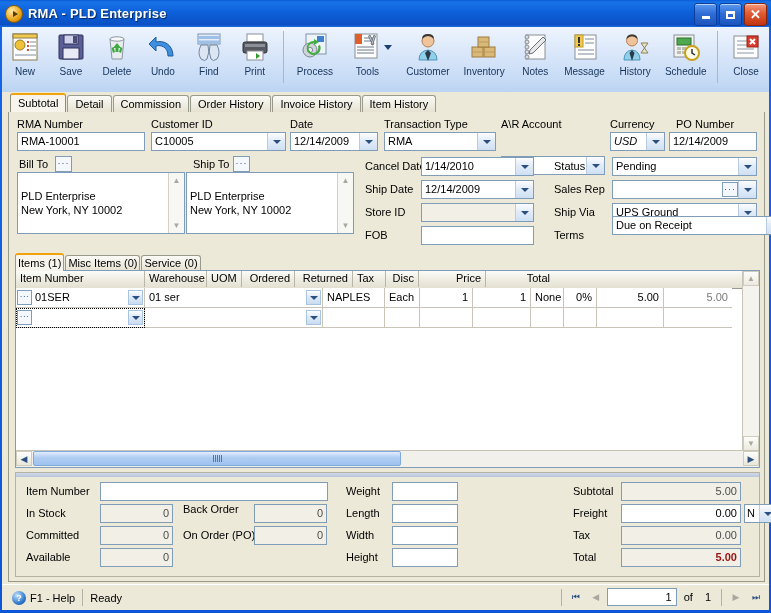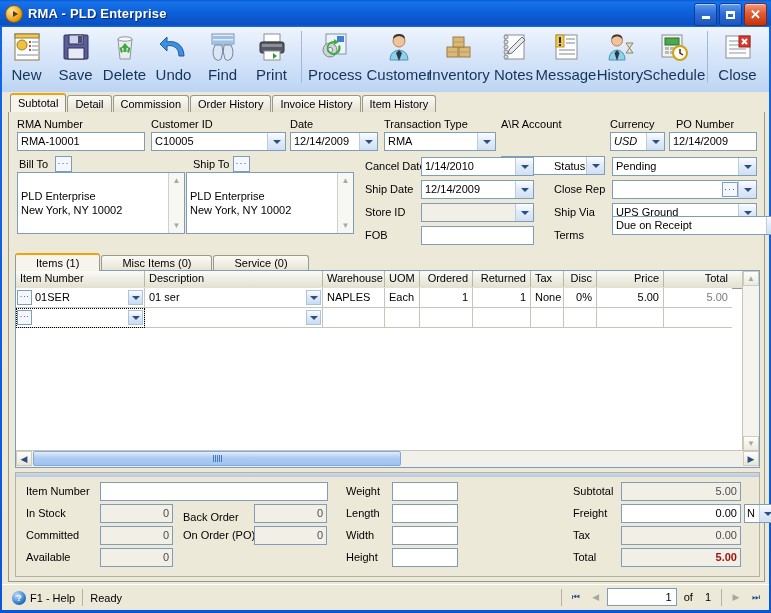--- a/index.html
+++ b/index.html
@@ -58,21 +58,21 @@
     background:linear-gradient(to bottom,#eef4fd 0%,#dfeafb 30%,#c9ddf6 75%,#bcd4f2 100%);
     border-bottom:1px solid #6f9fd8;
     display:flex;align-items:flex-start;
   }
   .tool{
     width:49px;height:63px;display:flex;flex-direction:column;align-items:center;
     justify-content:flex-start;padding-top:4px;box-sizing:border-box;cursor:default;
   }
   .tool.wide{width:56px;}
   .tool .ico{width:32px;height:32px;position:relative;}
-  .tool .lbl{margin-top:3px;font-size:15px;color:#16335c;white-space:nowrap;}
+  .tool .lbl{margin-top:3px;font-size:10px;color:#16335c;white-space:nowrap;}
   .tsep{width:1px;height:52px;margin:4px 5px 0 5px;background:#9fb9dd;}
   .tool .drop{position:absolute;right:-9px;top:14px;width:0;height:0;
     border-left:4px solid transparent;border-right:4px solid transparent;border-top:5px solid #1b3f70;}
 
   
   .panel{
     position:absolute;left:2px;top:92px;width:767px;height:492px;
     background:#ece9d8;
   }
   
@@ -136,21 +136,21 @@
   .memo .vsb .up,.memo .vsb .dn{
     position:absolute;left:0;width:15px;height:15px;display:flex;
     align-items:center;justify-content:center;color:#a9a9a0;font-size:8px;
   }
   .memo .vsb .up{top:0;}
   .memo .vsb .dn{bottom:0;}
 
   
   .subtabs{position:absolute;left:6px;top:142px;height:17px;display:flex;align-items:flex-end;}
   .subtab{
-    height:16px;line-height:15px;padding:0 20px;box-sizing:border-box;
+    height:16px;line-height:15px;padding:0 2px;box-sizing:border-box;
     border:1px solid #9a9a8c;border-bottom:none;border-radius:3px 3px 0 0;
     background:linear-gradient(to bottom,#fbfaf6,#e6e2d2);font-size:11px;margin-right:1px;text-align:right;
   }
   .subtab.active{
     height:18px;line-height:16px;background:#f6f4ec;border-top:2px solid #f0a30a;
     position:relative;z-index:3;
   }
 
   
   .grid{
@@ -386,20 +386,39 @@
           <rect x="7" y="3" width="20" height="20" fill="#eef3f8" stroke="#7f93a8"></rect>
           <rect x="18" y="5" width="7" height="6" fill="#3f7fd0"></rect>
           <circle cx="11" cy="19" r="7" fill="#cfd4d9" stroke="#7c8590"></circle>
           <circle cx="11" cy="19" r="2.6" fill="#eef3f8" stroke="#7c8590"></circle>
           <path d="M21 14 a7 7 0 1 1 -6 -4 l0 -2 l5 3 -5 3 0 -2 a5 5 0 1 0 4 3z" fill="#3fae3f"></path>
         </svg>
       </div>
       <div class="lbl">Process</div>
     </div>
 
+    <div class="tool wide">
+      <div class="ico">
+        <svg width="32" height="32" viewBox="0 0 32 32">
+          <rect x="4" y="3" width="22" height="24" fill="#fdfdfd" stroke="#8a8f96"></rect>
+          <rect x="4" y="3" width="7" height="10" fill="#e0602c"></rect>
+          <g stroke="#6f7b88">
+              <line x1="13" y1="7" x2="23" y2="7"></line>
+              <line x1="13" y1="10" x2="23" y2="10"></line>
+              <line x1="6" y1="16" x2="23" y2="16"></line>
+              <line x1="6" y1="19" x2="23" y2="19"></line>
+              <line x1="6" y1="22" x2="23" y2="22"></line>
+            </g>
+          <path d="M19 4 l4 9 -1.5 1 -4 -9z" fill="#c9ced4" stroke="#6f7b88"></path>
+          <path d="M23 4 l-3 9 1.5 1 3 -9z" fill="#c9ced4" stroke="#6f7b88"></path>
+        </svg>
+        <div class="drop"></div>
+      </div>
+      <div class="lbl">Tools</div>
+    </div>
 
     <div class="tool wide" style="width:60px;margin-left:6px;">
       <div class="ico">
         <svg width="32" height="32" viewBox="0 0 32 32">
           <path d="M16 4 a6 6 0 0 1 6 6 a6 6 0 0 1 -12 0 a6 6 0 0 1 6 -6z" fill="#f0c49a" stroke="#b08055"></path>
           <path d="M10 8 q6 -6 12 0 q0 -5 -6 -5 q-6 0 -6 5z" fill="#3b3630"></path>
           <path d="M7 29 q0 -9 9 -10 q9 1 9 10z" fill="#8fd0ea" stroke="#4f97b8"></path>
           <path d="M16 19 l3 3 -3 8 -3 -8z" fill="#2d3a4a"></path>
         </svg>
       </div>
@@ -603,21 +622,21 @@
 
       <div class="lab" style="left:356px;top:117px;">FOB</div>
       <div class="fld" style="left:412px;top:114px;width:113px;"></div>
 
       <div class="lab" style="left:545px;top:48px;">Status</div>
       <div class="combo" style="left:603px;top:45px;width:145px;">
         <div class="cv">Pending</div>
         <div class="arrow"></div>
       </div>
 
-      <div class="lab" style="left:545px;top:71px;">Close Rep</div>
+      <div class="lab" style="left:545px;top:71px;">Sales Rep</div>
       <div class="combo" style="left:603px;top:68px;width:145px;">
         <div class="cv"></div>
         <div class="ellbtn" style="left:109px;top:1px;width:16px;height:15px;">···</div>
         <div class="arrow"></div>
       </div>
 
       <div class="lab" style="left:545px;top:94px;">Ship Via</div>
       <div class="combo" style="left:603px;top:91px;width:145px;">
         <div class="cv">UPS Ground</div>
         <div class="arrow"></div>
@@ -631,21 +650,20 @@
 
       <div class="subtabs">
         <div class="subtab active">Items (1)</div>
         <div class="subtab">Misc Items (0)</div>
         <div class="subtab">Service (0)</div>
       </div>
 
       <div class="grid">
         <div class="ghead">
           <div class="gh" style="width:129px;">Item Number</div>
-          <div class="gh" style="width:178px;">Description</div>
           <div class="gh" style="width:62px;">Warehouse</div>
           <div class="gh" style="width:35px;">UOM</div>
           <div class="gh r" style="width:53px;">Ordered</div>
           <div class="gh r" style="width:58px;">Returned</div>
           <div class="gh" style="width:33px;">Tax</div>
           <div class="gh r" style="width:33px;">Disc</div>
           <div class="gh r" style="width:67px;">Price</div>
           <div class="gh r" style="width:68px;border-right:none;">Total</div>
         </div>
 
@@ -703,21 +721,21 @@
       <div class="callout">you can enter items you want to return</div>
 
       <div class="detail">
         <div class="bar"></div>
 
         <div class="lab" style="left:10px;top:12px;">Item Number</div>
         <div class="fld" style="left:84px;top:9px;width:228px;"></div>
 
         <div class="lab" style="left:10px;top:34px;">In Stock</div>
         <div class="fld ro right" style="left:84px;top:31px;width:73px;">0</div>
-        <div class="lab" style="left:167px;top:38px;">Back Order</div>
+        <div class="lab" style="left:167px;top:30px;">Back Order</div>
         <div class="fld ro right" style="left:238px;top:31px;width:73px;">0</div>
 
         <div class="lab" style="left:10px;top:56px;">Committed</div>
         <div class="fld ro right" style="left:84px;top:53px;width:73px;">0</div>
         <div class="lab" style="left:167px;top:56px;">On Order (PO)</div>
         <div class="fld ro right" style="left:238px;top:53px;width:73px;">0</div>
 
         <div class="lab" style="left:10px;top:78px;">Available</div>
         <div class="fld ro right" style="left:84px;top:75px;width:73px;">0</div>
 

